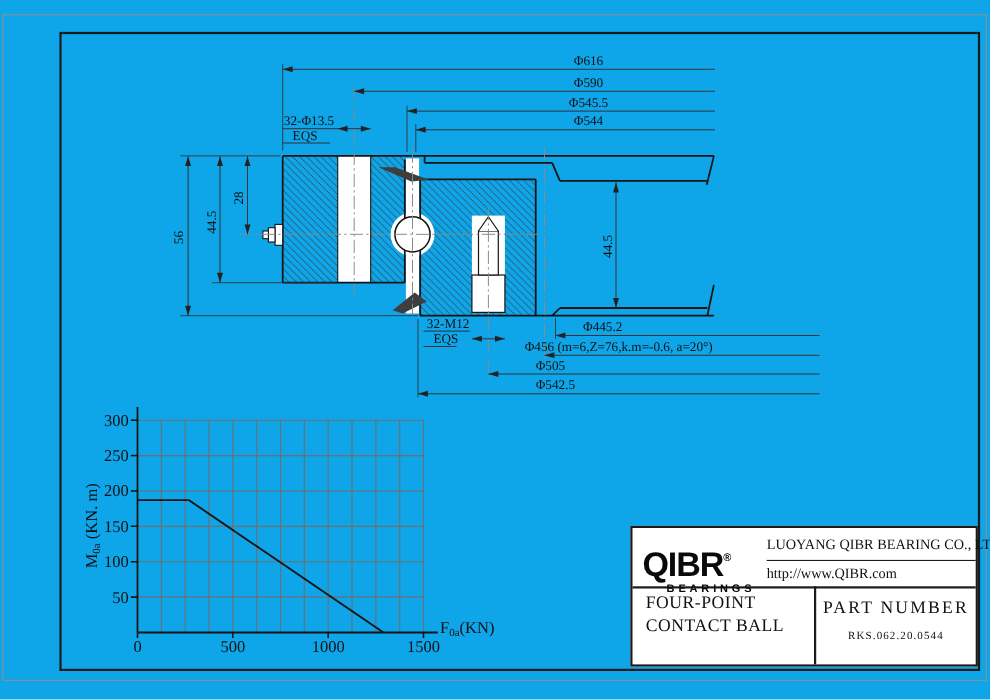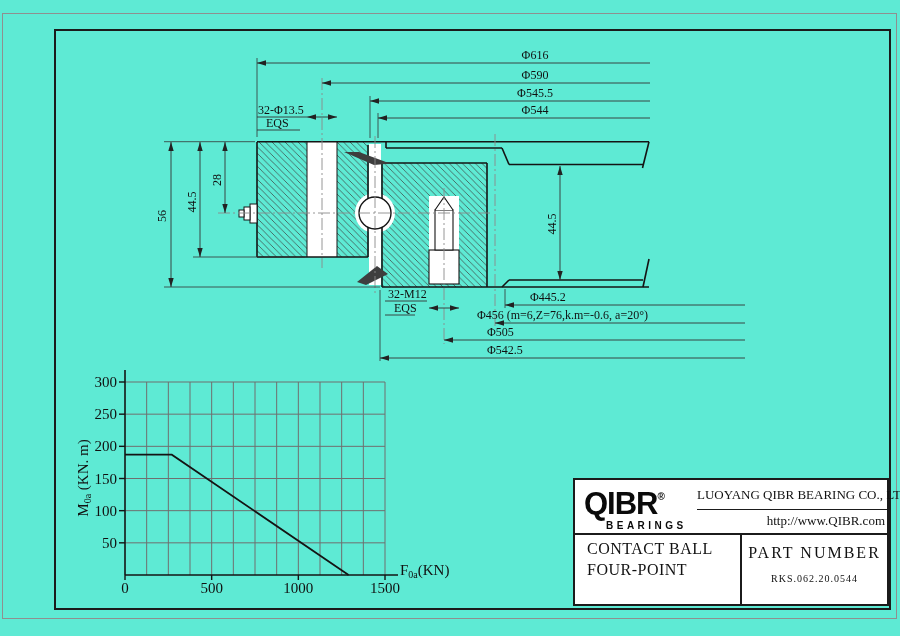--- a/index.html
+++ b/index.html
@@ -1,40 +1,40 @@
 <!DOCTYPE html>
 <html><head>
 <meta charset="utf-8">
 <style>
   html,body{margin:0;padding:0;background:#fff;}
-  .page{position:relative;width:900px;height:636px;background:#5eead4;overflow:hidden;
+  .page{position:relative;width:900px;height:636px;background:#0ea5e9;overflow:hidden;
         font-family:"Liberation Serif",serif;color:#111;}
   .outer-border{position:absolute;left:2px;top:13px;width:893px;height:604px;
         border:1px solid #8f8f8f;}
   .inner-frame{position:absolute;left:54px;top:29px;width:833px;height:577px;
         border:2px solid #1b1b1b;}
   svg{position:absolute;left:0;top:0;}
   svg text{fill:#111;}
   .dt{font-size:12px;font-family:"Liberation Serif",serif;}
   .tick{font-size:15px;font-family:"Liberation Serif",serif;}
   
   .titleblock{position:absolute;left:573px;top:478px;width:316px;height:128px;
         border:2px solid #1b1b1b;box-sizing:border-box;background:#fff;}
   .tb-toprow{position:absolute;left:0;top:0;right:0;height:53px;border-bottom:2px solid #1b1b1b;}
   .tb-logo{position:absolute;left:9px;top:2px;width:112px;height:48px;}
   .tb-logo-main{font-family:"Liberation Sans",sans-serif;font-weight:900;font-size:31px;
-        letter-spacing:-1px;line-height:30px;color:#0a0a0a;}
+        letter-spacing:-1px;line-height:30px;color:#0a0a0a;margin-top:11px;}
   .tb-logo-reg{font-family:"Liberation Sans",sans-serif;font-size:10px;vertical-align:14px;letter-spacing:0;}
   .tb-logo-sub{font-family:"Liberation Sans",sans-serif;font-weight:700;font-size:10px;
         letter-spacing:3.5px;color:#0a0a0a;margin-top:1px;padding-left:22px;}
   .tb-company{position:absolute;left:122px;top:3px;right:2px;height:24px;
         text-align:center;font-size:13px;line-height:24px;white-space:nowrap;}
   .tb-divider{position:absolute;left:122px;top:29px;right:0;border-top:1.5px solid #1b1b1b;}
   .tb-website{position:absolute;left:122px;top:30px;right:2px;height:22px;
-        text-align:right;font-size:13px;line-height:22px;}
+        text-align:left;font-size:13px;line-height:22px;}
   .tb-vline{position:absolute;left:165px;top:53px;bottom:0;border-left:2px solid #1b1b1b;}
   .tb-product{position:absolute;left:12px;top:58px;width:150px;font-size:16px;
         line-height:21px;letter-spacing:0.5px;white-space:nowrap;}
   .tb-part{position:absolute;left:167px;top:56px;right:0;bottom:0;text-align:center;}
   .tb-part-label{font-size:16px;letter-spacing:2px;margin-top:8px;}
   .tb-part-number{font-size:10px;letter-spacing:1px;margin-top:11px;}
 </style>
 </head>
 <body>
 
@@ -242,22 +242,22 @@
     <div class="tb-toprow"></div>
     <div class="tb-logo">
       <div class="tb-logo-main"><span>QIBR</span><span class="tb-logo-reg">®</span></div>
       <div class="tb-logo-sub">BEARINGS</div>
     </div>
     <div class="tb-company">LUOYANG QIBR BEARING CO., LTD</div>
     <div class="tb-divider"></div>
     <div class="tb-website">http://www.QIBR.com</div>
     <div class="tb-vline"></div>
     <div class="tb-product">
+      <div>FOUR-POINT</div>
       <div>CONTACT BALL</div>
-      <div>FOUR-POINT</div>
     </div>
     <div class="tb-part">
       <div class="tb-part-label">PART NUMBER</div>
       <div class="tb-part-number">RKS.062.20.0544</div>
     </div>
   </div>
 
 </div>
 
 </body></html>

